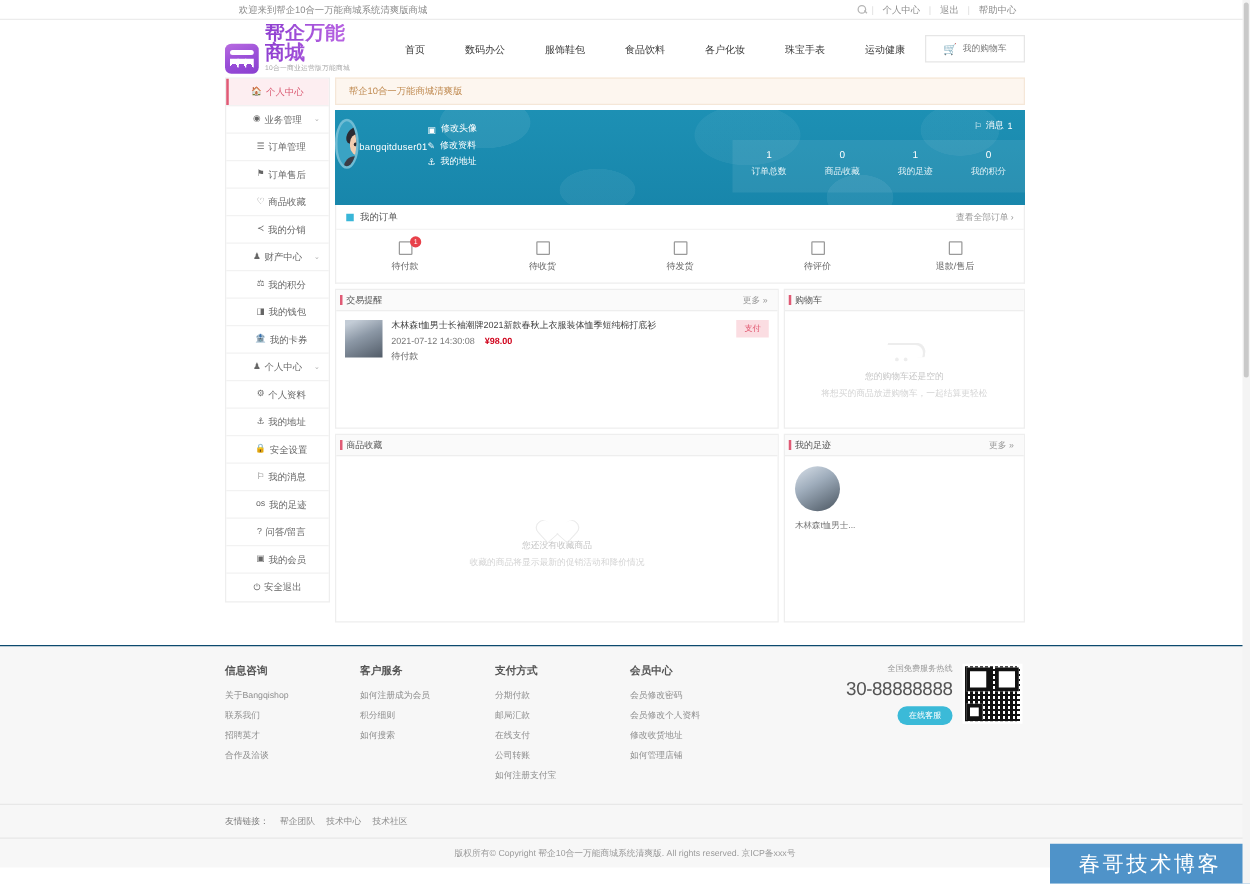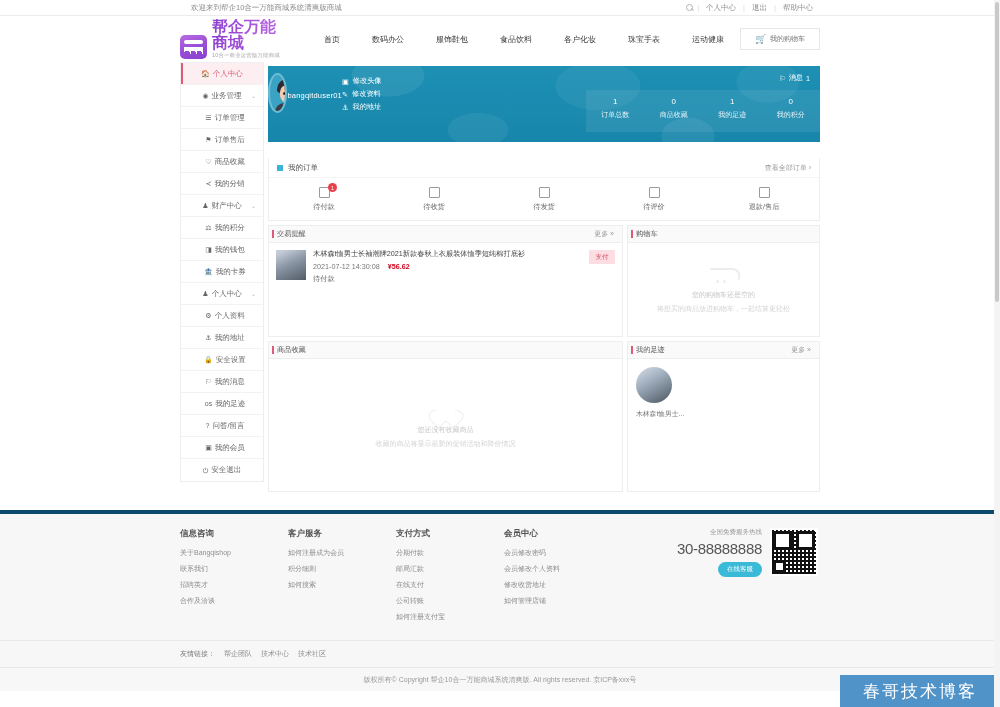--- a/index.html
+++ b/index.html
@@ -106,21 +106,21 @@
   .banner-links { padding-top:10px; display:flex; flex-direction:column; gap:3px; }
   .banner-links a { font-size:7.2px; color:#fff; text-decoration:none; display:flex; align-items:center; gap:4px;}
   .banner-right { margin-left:auto; display:flex; flex-direction:column; align-items:flex-end; width: 234px;}
   .msg { font-size:7.2px; color:#fff; padding:7px 10px 0 0; display:flex; align-items:center; gap:3px;}
   .stats { display:flex; background:rgba(255,255,255,0.08); width:234px; margin-top:7px; height:42px;}
   .stat { flex:1; text-align:center; padding-top:7px;}
   .stat .num{ font-size:8px; color:#fff; }
   .stat .lbl{ font-size:7px; color:#e3f2f7; margin-top:4px;}
 
   
-  .orders { border:1px solid #eee; border-top:none; margin-top:16px; background:#fff;}
+  .orders { border:1px solid #eee; border-top:none; margin-top:0; background:#fff;}
   .orders-head { height:20px; display:flex; align-items:center; padding:0 8px; font-size:7.5px; color:#555; border-bottom:1px solid #f4f4f4;}
   .blue-sq{width:6px;height:6px;background:#39b6d8;margin-right:5px;display:inline-block;}
   .orders-head .more { margin-left:auto; color:#999; font-size:7px; text-decoration:none;}
   .order-tabs { display:flex; height:42px; }
   .otab { flex:1; display:flex; flex-direction:column; align-items:center; justify-content:center; gap:4px; cursor:pointer; position:relative;}
   .otab .oic { width:11px;height:11px;border:1px solid #9a9a9a; border-radius:1px; position:relative;}
   .otab .olbl { font-size:7.2px; color:#666;}
   .badge {
     position:absolute; top:5px; left:calc(50% + 4px); min-width:9px;height:9px; border-radius:50%;
     background:#e8414a; color:#fff; font-size:5.5px; display:flex;align-items:center;justify-content:center;
@@ -161,21 +161,21 @@
     border:1.2px solid #dcdcdc; border-radius:6px 6px 0 0;}
   .heart:before{left:0; border-right:none; transform:rotate(-42deg); transform-origin: bottom right;}
   .heart:after{right:0; border-left:none; transform:rotate(42deg); transform-origin: bottom left;}
 
   .fav-body{height:132px;} .foot-body{height:132px; padding:8px;}
   .fp-thumb{width:36px;height:36px;border-radius:50%;
      background:linear-gradient(150deg,#cdd6e0 8%,#9fadbc 40%,#4a5560 100%);}
   .fp-name{font-size:6.8px;color:#777; margin-top:6px;}
 
   
-  .footer { background:#f7f7f7; border-top:4px solid #0c4a6e; padding: 14px 0 0; }
+  .footer { background:#f7f7f7; border-top:1px solid #0c4a6e; padding: 14px 0 0; }
   .f-inner { width: 640px; margin:0 auto; display:flex; }
   .f-col { width: 108px; }
   .f-col h4 { font-size:8.5px; color:#555; font-weight:bold; margin-bottom:8px;}
   .f-col a { display:block; font-size:7px; color:#8e8e8e; text-decoration:none; margin-bottom:6px;}
   .f-right { margin-left:auto; display:flex; align-items:flex-start; gap:8px; padding-right:2px;}
   .f-hot { text-align:right; }
   .f-hot .lbl{font-size:6.5px;color:#9a9a9a;}
   .f-hot .num{font-size:15px;color:#555; letter-spacing:-0.3px; margin-top:3px; font-family:"Liberation Sans",sans-serif;}
   .f-kf{ display:inline-block; margin-top:5px; background:#3bbad8; color:#fff; font-size:6.5px;
          padding:3px 9px; border-radius:9px; cursor:pointer;}
@@ -326,20 +326,23 @@
         <span>我的会员</span>
       </div>
       <div class="sb-item">
         <span class="ic">⏻</span>
         <span>安全退出</span>
       </div>
     </div>
 
     <div class="content">
 
+      <div class="notice">
+        <span>帮企10合一万能商城清爽版</span>
+      </div>
 
       <div class="banner">
         <div class="avatar-box">
           <div class="avatar">
             <i class="av-hair"></i>
               <i class="av-face"></i>
             <i class="av-eye l"></i>
               <i class="av-eye r"></i>
               <i class="av-body"></i>
           </div>
@@ -423,21 +426,21 @@
             <span>交易提醒</span>
             <a href="#" class="more">更多 »</a>
           </div>
           <div class="trade-body">
             <div class="trade-item">
               <div class="thumb"></div>
               <div class="t-info">
                 <div class="t-title">木林森t恤男士长袖潮牌2021新款春秋上衣服装体恤季短纯棉打底衫</div>
                 <div class="t-meta">
                   <span>2021-07-12 14:30:08</span>
-                  <span class="t-price">¥56.62</span>
+                  <span class="t-price">¥98.00</span>
                 </div>
                 <div class="t-status">待付款</div>
               </div>
               <div class="pay-btn">支付</div>
             </div>
           </div>
         </div>
         <div class="panel p-right">
           <div class="panel-head">
             <span>购物车</span>

